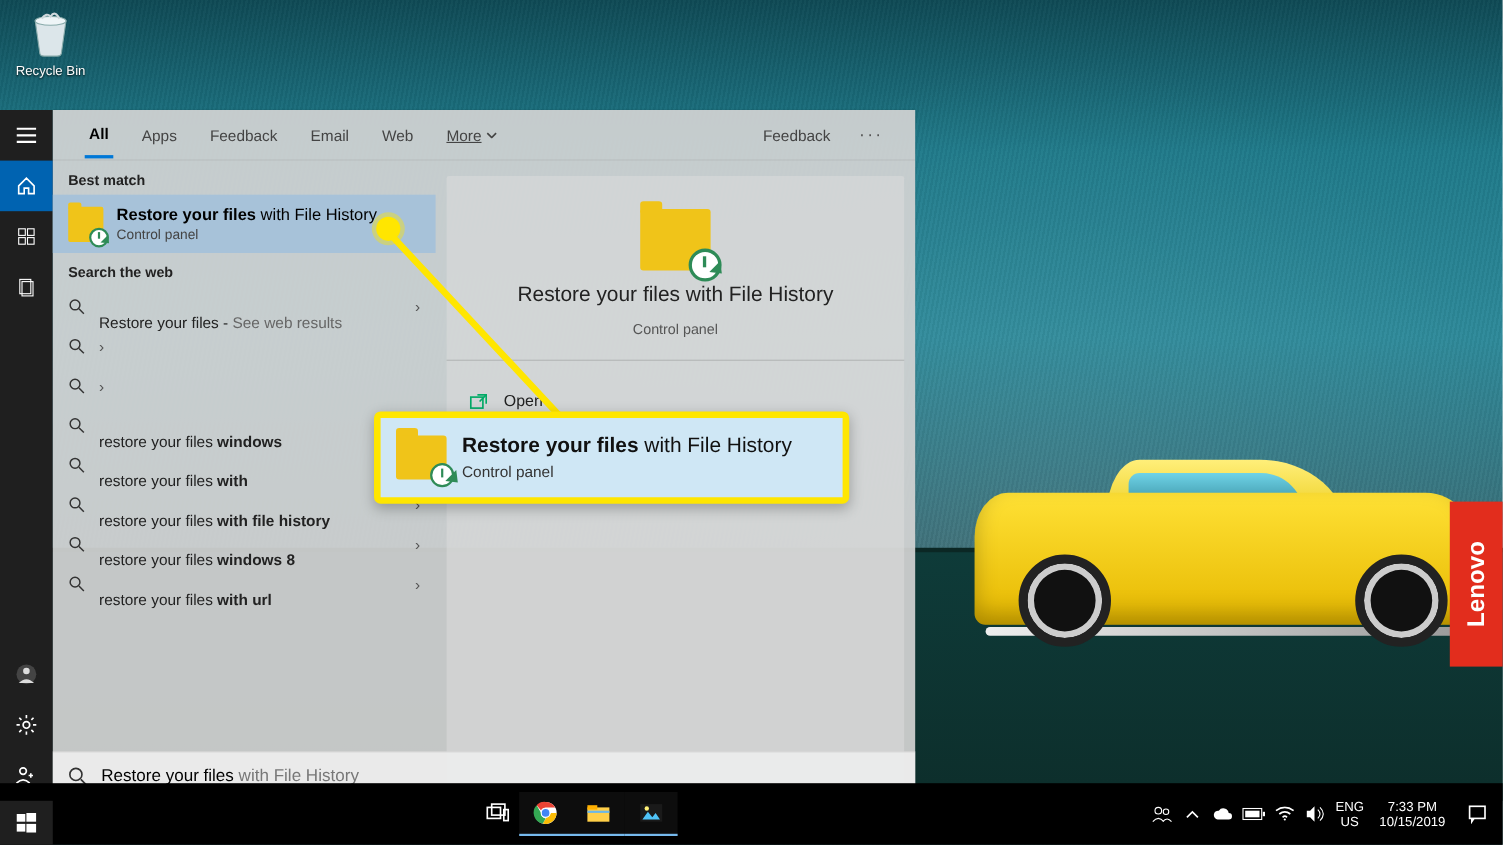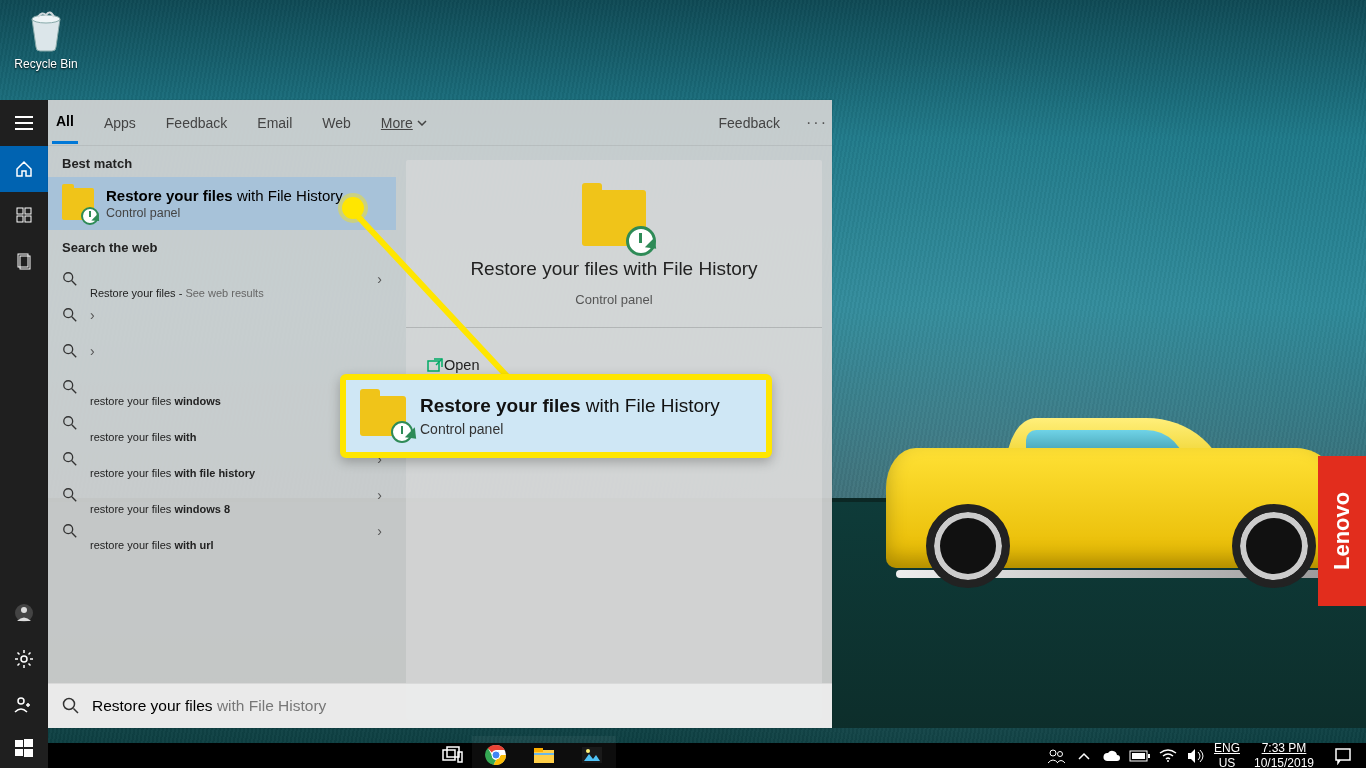--- a/index.html
+++ b/index.html
@@ -39,22 +39,22 @@
   .lenovo-tab{ position:absolute; right:0; top:456px; width:48px; height:150px;
     background:#e22d1d; color:#fff; display:flex; align-items:center; justify-content:center;
     writing-mode:vertical-rl; transform:rotate(180deg); font-size:22px; font-weight:600;}
 
   
   .desktop-icon{ position:absolute; left:10px; top:5px; width:72px; text-align:center;
     color:#fff; font-size:12px; text-shadow:0 1px 2px #000;}
   .bin-svg{ width:48px; height:48px; display:block; margin:0 auto 4px;}
 
   
-  .taskbar{ position:absolute; left:0; right:0; bottom:0; height:25px; background:#000;
-    display:flex; align-items:center; color:#fff; font-size:12px;text-decoration:underline;}
+  .taskbar{ position:absolute; left:0; right:0; bottom:0; height:56px; background:#000;
+    display:flex; align-items:center; color:#fff; font-size:12px;}
   .taskbar .left-spacer{ width:432px; }
   .tv-btn{ width:40px; height:40px; display:flex; align-items:center; justify-content:center;}
   .tv-icon{ width:24px; height:24px;}
   .taskbar .pins{ display:flex; gap:0;}
   .taskbar .pins .app{ width:48px; height:40px; display:flex; align-items:center; justify-content:center;
     border-bottom:2px solid transparent;}
   .taskbar .pins .app.active{ border-bottom-color:#76b9ed; background:rgba(255,255,255,.05);}
   .tray{ margin-left:auto; display:flex; align-items:center; gap:0; padding-right:4px;}
   .tray .tray-ico{ width:28px; height:40px; display:flex; align-items:center; justify-content:center;}
   .tray .lang{ width:34px; text-align:center; line-height:1.2;}
@@ -68,21 +68,21 @@
   .rail-btn{ width:48px; height:46px; display:flex; align-items:center; justify-content:center;}
   .rail-btn.active{ background:#0063b1;}
   .rail-spacer{ flex:1;}
   .start-btn{ position:absolute; left:0; bottom:0; width:48px; height:40px; background:#1f1f1f;
     display:flex; align-items:center; justify-content:center; z-index:30;}
 
   
   .search-panel{ position:absolute; left:48px; top:100px; width:784px; height:628px;
     background:rgba(212,212,212,.92); display:flex; flex-direction:column;
     box-shadow:0 0 0 1px rgba(0,0,0,.05);}
-  .sp-header{ height:46px; display:flex; align-items:center; padding:0 4px; gap:22px;
+  .sp-header{ height:46px; display:flex; align-items:center; padding:0 29px; gap:22px;
     border-bottom:1px solid rgba(0,0,0,.07); font-size:14px; color:#444;}
   .sp-tab{ padding:12px 4px; cursor:default;}
   .sp-tab.selected{ color:#000; font-weight:600; border-bottom:3px solid #0078d7;}
   .sp-more{ display:flex; align-items:center; gap:4px;text-decoration:underline;}
   .sp-header .spacer{ flex:1;}
   .sp-ellipsis{ letter-spacing:2px; font-size:16px; color:#555;}
 
   .sp-body{ flex:1; display:flex; min-height:0;}
   
   .sp-left{ width:348px; display:flex; flex-direction:column; font-size:14.5px;}
@@ -96,21 +96,21 @@
   .fh-icon .clock::after{ content:""; position:absolute; left:6px; top:2px; width:2px; height:6px; background:#2e8b57;}
   .fh-icon .arrow{ position:absolute; right:-8px; bottom:-2px; width:0;height:0;
     border-left:5px solid transparent;border-right:5px solid transparent;border-top:6px solid #2e8b57;
     transform:rotate(-45deg);}
   .bm-text .title{ font-size:15px;}
   .bm-text .title b{ font-weight:600;}
   .bm-text .sub{ font-size:12.5px; color:#444; margin-top:2px;}
 
   .web-item{ padding:0 14px; height:36px; display:flex; align-items:center; gap:12px; color:#222;}
   .web-item .mag{ width:16px; height:16px;}
-  .web-item .txt{ flex:1; font-size:11px; white-space:nowrap; overflow:hidden; text-overflow:ellipsis;margin-top:28px;}
+  .web-item .txt{ flex:1; font-size:14px; white-space:nowrap; overflow:hidden; text-overflow:ellipsis;margin-top:28px;}
   .web-item .txt b{ font-weight:600;}
   .web-item .txt .hint{ color:#666;}
   .web-item .chev{ color:#555; font-size:14px;}
 
   
   .sp-right{ flex:1; padding:14px 10px 10px 10px;}
   .detail-card{ background:rgba(222,222,222,.5); border-radius:2px; padding:30px 20px 20px;
     height:560px;}
   .detail-hero{ display:flex; flex-direction:column; align-items:center; gap:12px;}
   .big-fh{ width:64px; height:56px; position:relative;}
@@ -118,21 +118,21 @@
   .big-fh .tab{ position:absolute; left:0; top:-7px; width:20px; height:10px; background:#f0c419; border-radius:3px 3px 0 0;}
   .big-fh .clock{ position:absolute; right:-10px; bottom:-10px; width:30px; height:30px; background:#fff;
     border:3px solid #2e8b57; border-radius:50%;}
   .big-fh .clock::after{ content:""; position:absolute; left:10px; top:4px; width:3px; height:10px; background:#2e8b57;}
   .big-fh .arrow{ position:absolute; right:-14px; bottom:-4px; width:0;height:0;
     border-left:7px solid transparent;border-right:7px solid transparent;border-top:9px solid #2e8b57;
     transform:rotate(-45deg);}
   .detail-title{ font-size:19px; color:#222; text-align:center;}
   .detail-sub{ font-size:13px; color:#555;}
   .detail-sep{ height:1px; background:rgba(0,0,0,.15); margin:20px -20px;}
-  .detail-action{ display:flex; align-items:center; gap:0; font-size:14.5px; color:#222;
+  .detail-action{ display:flex; align-items:center; gap:14px; font-size:14.5px; color:#222;
     padding:8px 0;}
   .open-ico{ width:18px; height:18px;}
 
   
   .callout{ position:absolute; left:340px; top:374px; width:432px; height:84px;
     border:6px solid #ffe600; border-radius:6px; background:#cfe7f5;
     display:flex; align-items:center; padding:8px 14px; gap:14px; z-index:50;
     box-shadow:0 4px 12px rgba(0,0,0,.25);}
   .callout .big-fh{ width:46px; height:40px;}
   .callout .big-fh .clock{ width:22px; height:22px; right:-7px; bottom:-7px; border-width:2px;}

